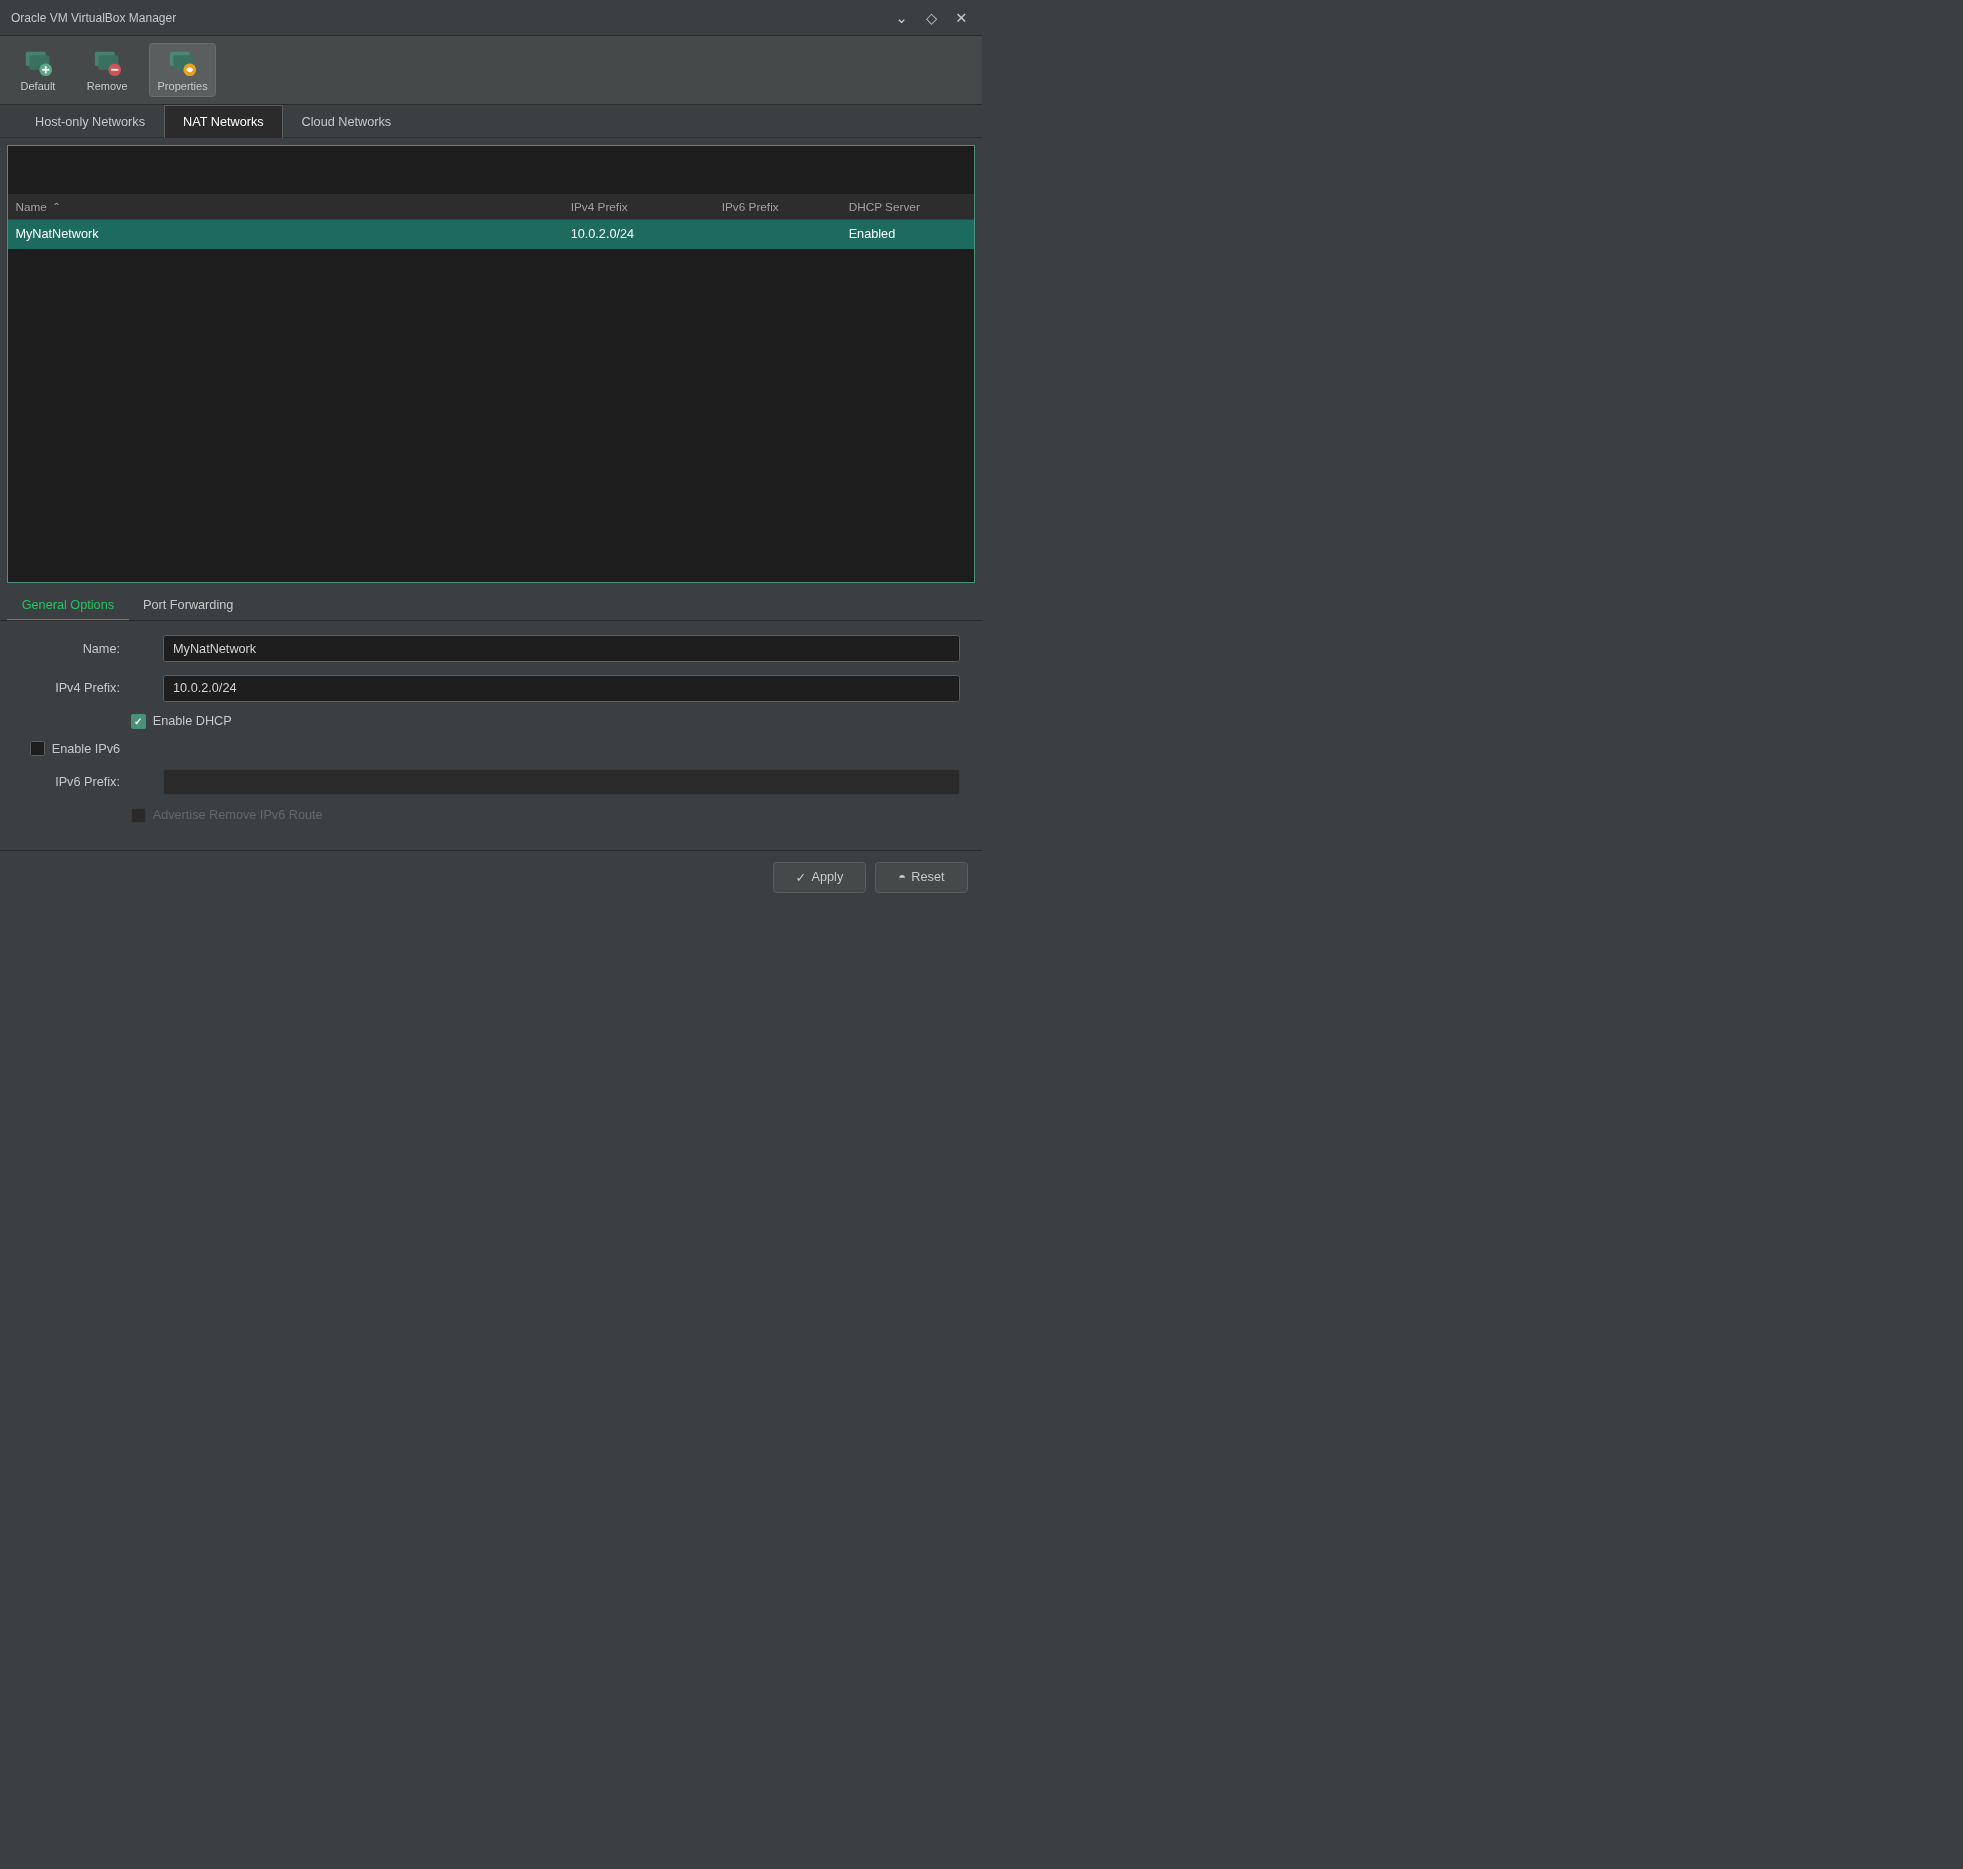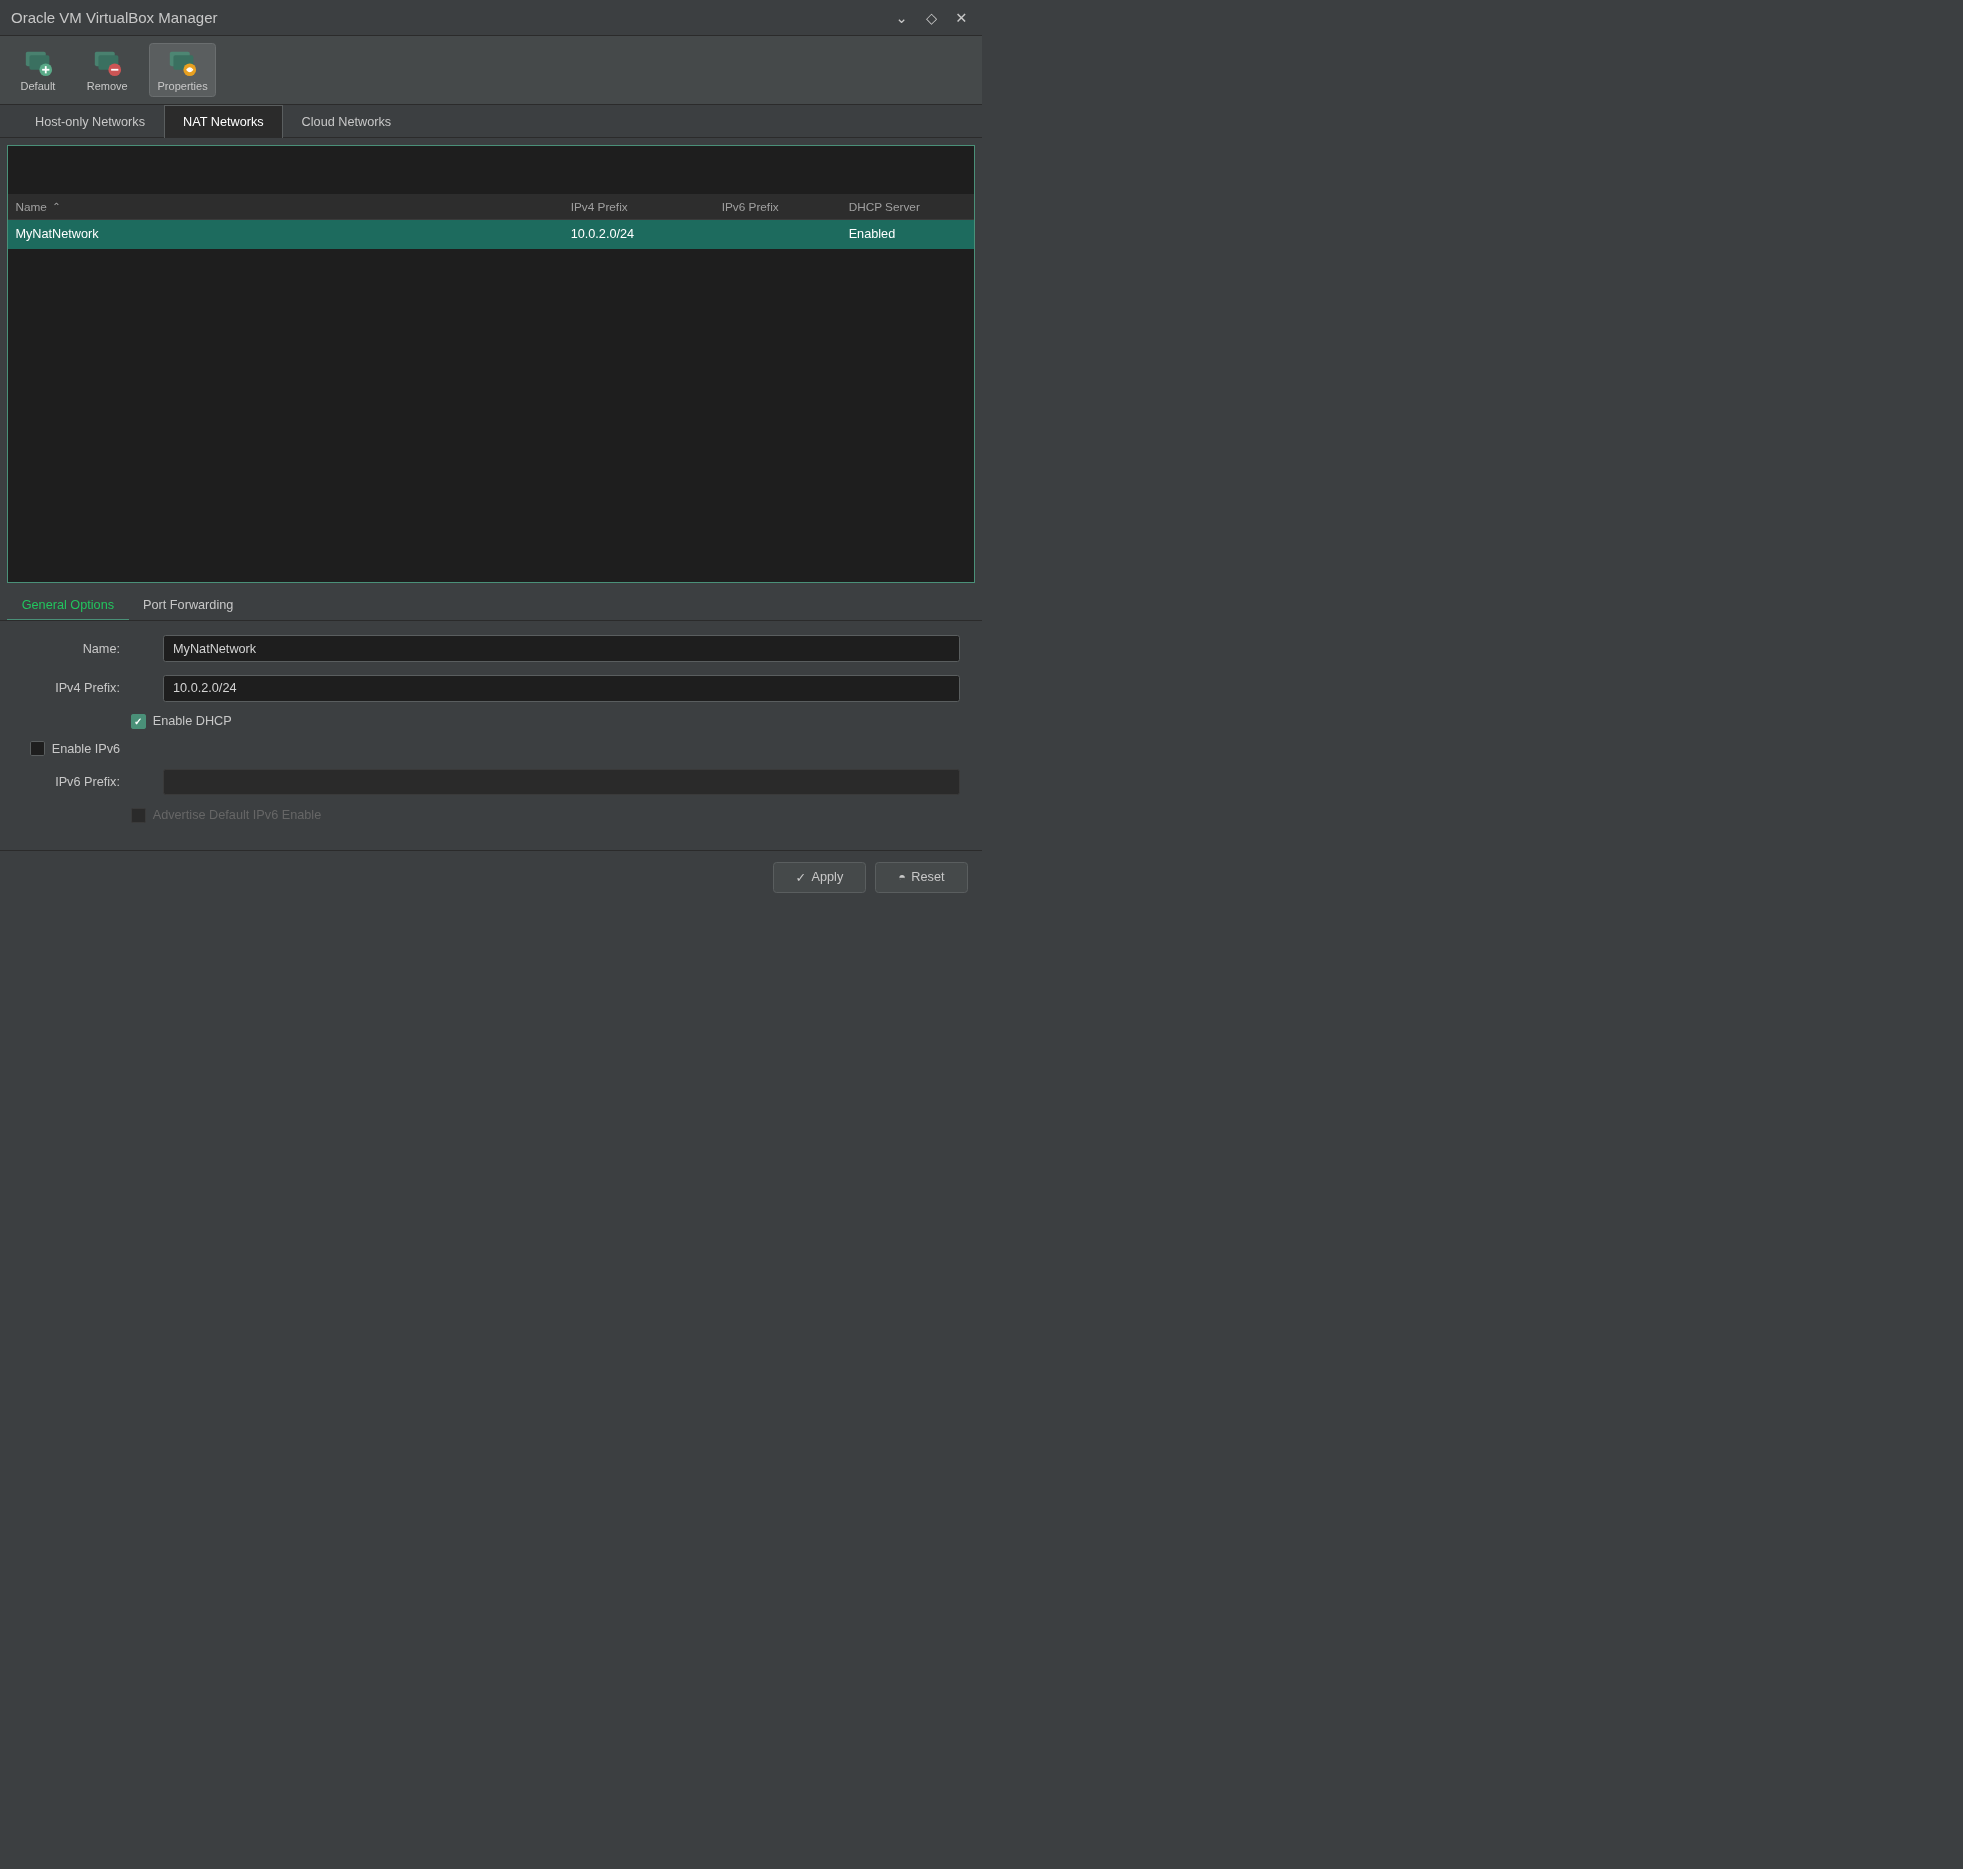--- a/index.html
+++ b/index.html
@@ -17,21 +17,21 @@
     .titlebar {
       background: #3c3f41;
       height: 36px;
       display: flex;
       align-items: center;
       justify-content: space-between;
       padding: 0 11px;
       border-bottom: 0.9px solid #2b2b2b;
     }
     .titlebar-title {
-      font-size: 15px;
+      font-size: 12px;
       color: #c8c8c8;
     }
     .titlebar-controls {
       display: flex;
       gap: 11px;
       align-items: center;
     }
     .titlebar-btn {
       background: none;
       border: none;
@@ -395,21 +395,21 @@
   </div>
 
   <div class="form-row">
     <label class="form-label">IPv6 Prefix:</label>
     <input class="form-input" type="text" disabled="" value="" style="">
   </div>
 
   <div class="checkbox-row">
     <div class="checkbox-wrapper">
       <div class="cb disabled"></div>
-      <span class="cb-label disabled">Advertise Default IPv6 Enable</span>
+      <span class="cb-label disabled">Advertise Remove IPv6 Route</span>
     </div>
   </div>
 </div>
 
 <div class="buttons-area">
   <button class="btn">
     <span>✓</span>
     <span>Apply</span>
   </button>
   <button class="btn">

